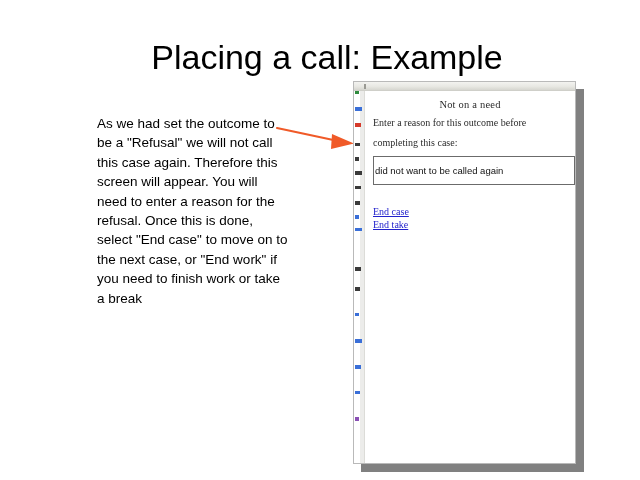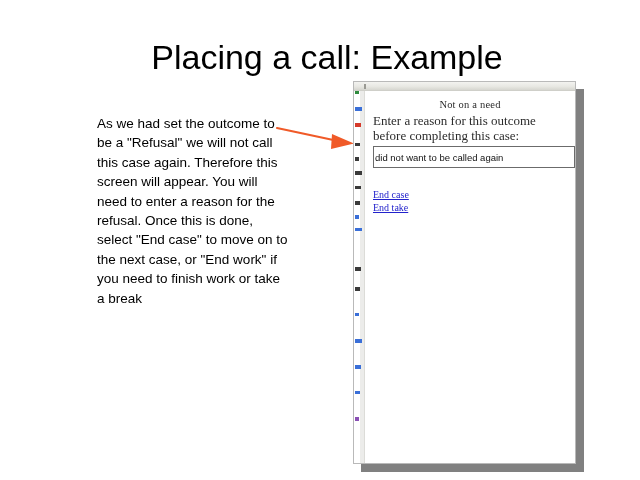--- a/index.html
+++ b/index.html
@@ -145,29 +145,29 @@
   #panel-heading {
     text-align: center;
     font-family: "Liberation Serif", serif;
     font-size: 10.5px;
     color: #2b2b2b;
     margin: 2px 0 3px 0;
     letter-spacing: 0.2px;
   }
   #panel-instruction {
     font-family: "Liberation Serif", serif;
-    font-size: 13px;
-    line-height: 15px;
+    font-size: 10px;
+    line-height: 20px;
     color: #2b2b2b;
     margin: 0 0 3px 0;
   }
   #reason-input {
     display: block;
     width: 202px;
-    height: 22px;
+    height: 29px;
     font-family: "Liberation Sans", sans-serif;
     font-size: 9.5px;
     color: #111111;
     border: 1px solid #6b6b6b;
     background: #ffffff;
     padding: 0 1px;
     margin: 0 0 0 0;
     box-sizing: border-box;
     outline: none;
   }

